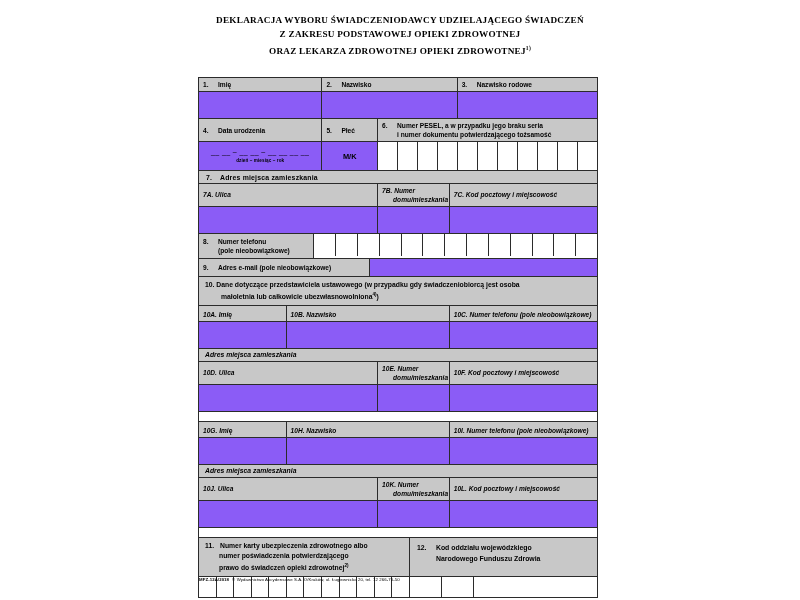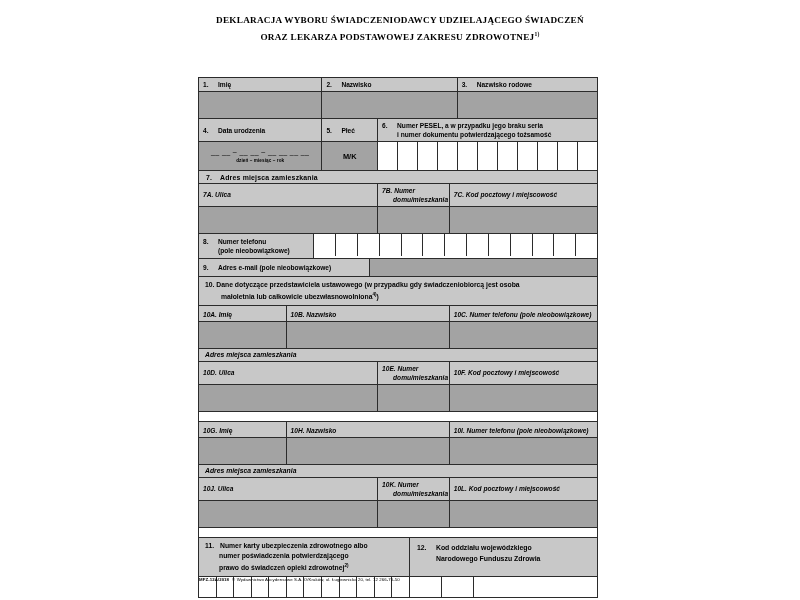--- a/index.html
+++ b/index.html
@@ -58,21 +58,21 @@
     border-right: 1px solid #2b2b2b;
     padding: 2px 4px;
     font-size: 6.6px;
     font-weight: bold;
     line-height: 9px;
     overflow: hidden;
   }
   .cell:last-child { border-right: none; }
 
   .gray { background: #c8c8c8; }
-  .white { background: #a3a3a3; }
+  .white { background: #8b5cf6; }
 
   
   .section-banner {
     background: #c8c8c8;
     font-size: 7.1px;
     font-weight: bold;
     padding: 3px 6px 3px 7px;
     letter-spacing: 0.2px;
     border-bottom: 1px solid #2b2b2b;
   }
@@ -174,21 +174,22 @@
     letter-spacing: 0.1px;
     white-space: nowrap;
   }
   .footer .pub { font-weight: normal; padding-left: 3px; }
 </style>
 </head>
 <body>
 
 <div class="title-block">
   <div class="title-line">DEKLARACJA WYBORU ŚWIADCZENIODAWCY UDZIELAJĄCEGO ŚWIADCZEŃ</div>
-  <div class="title-line"><span>ORAZ LEKARZA PODSTAWOWEJ ZAKRESU ZDROWOTNEJ</span><sup>1)</sup></div>
+  <div class="title-line">Z ZAKRESU PODSTAWOWEJ OPIEKI ZDROWOTNEJ</div>
+  <div class="title-line"><span>ORAZ LEKARZA ZDROWOTNEJ OPIEKI ZDROWOTNEJ</span><sup>1)</sup></div>
 </div>
 
 <div class="form-sheet">
 
 
   <div class="row">
     <div class="cell gray" style="width:31%">
       <span class="num-lbl">1.</span><span>Imię</span>
     </div>
     <div class="cell gray" style="width:34%">

